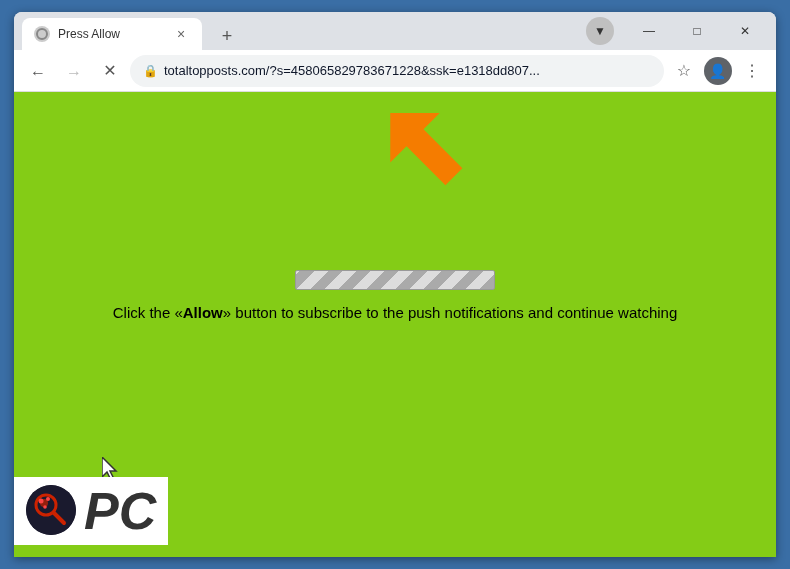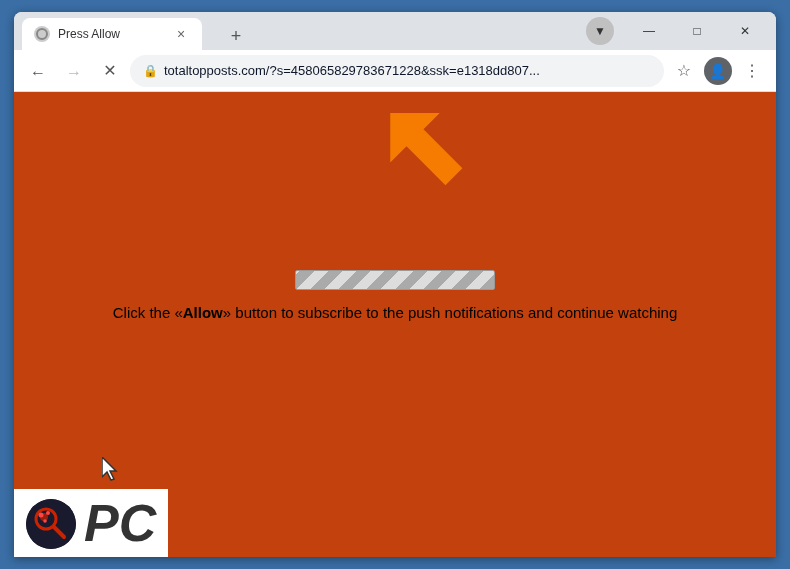--- a/index.html
+++ b/index.html
@@ -29,21 +29,21 @@
       display: flex;
       align-items: center;
       padding: 0 8px;
       gap: 4px;
     }
     .tab-area {
       display: flex;
       align-items: flex-end;
       flex: 1;
       height: 100%;
-      gap: 16px;
+      gap: 7px;
     }
     .tab-active {
       background: #ffffff;
       height: 32px;
       border-radius: 8px 8px 0 0;
       display: flex;
       align-items: center;
       padding: 0 12px;
       gap: 8px;
       min-width: 180px;
@@ -184,21 +184,21 @@
       width: 28px;
       height: 28px;
       background: #5f6368;
       border-radius: 50%;
       color: white;
       font-size: 14px;
     }
     
     .content-area {
       flex: 1;
-      background: #c2410c;
+      background: #84cc16;
       display: flex;
       flex-direction: column;
       align-items: center;
       justify-content: flex-start;
       position: relative;
       overflow: hidden;
     }
     
     .arrow-container {
       position: absolute;
@@ -233,24 +233,24 @@
       left: 20px;
       right: 20px;
       font-size: 15px;
       color: #000;
       text-align: center;
       line-height: 1.4;
     }
     
     .pcrisk-logo {
       position: absolute;
-      bottom: 0;
+      bottom: 12px;
       left: 0;
       display: flex;
-      align-items: flex-end;
+      align-items: flex-start;
       padding: 8px 12px;
       background: white;
     }
     .pcrisk-icon {
       width: 50px;
       height: 50px;
       background: #1a1a2e;
       border-radius: 50%;
       display: flex;
       align-items: center;

